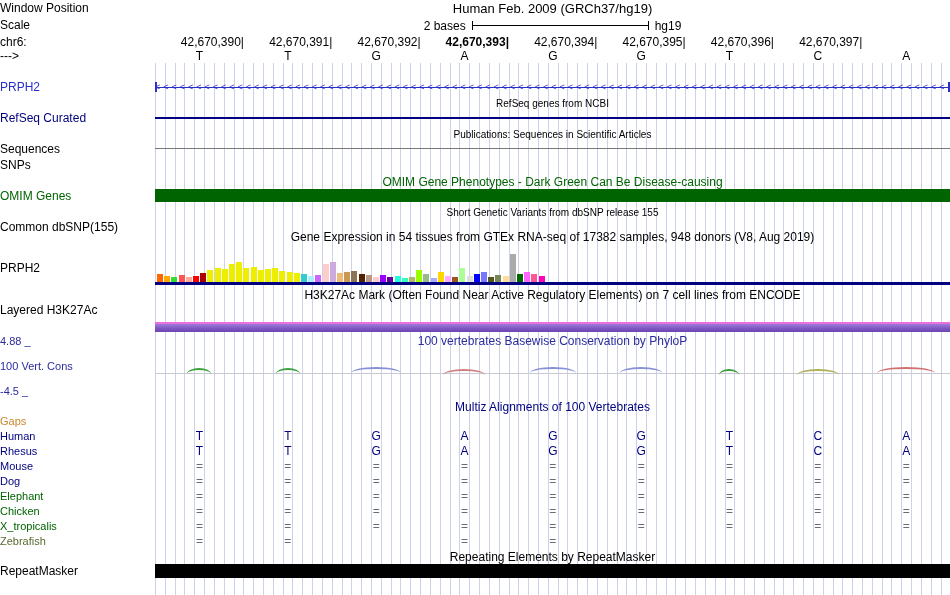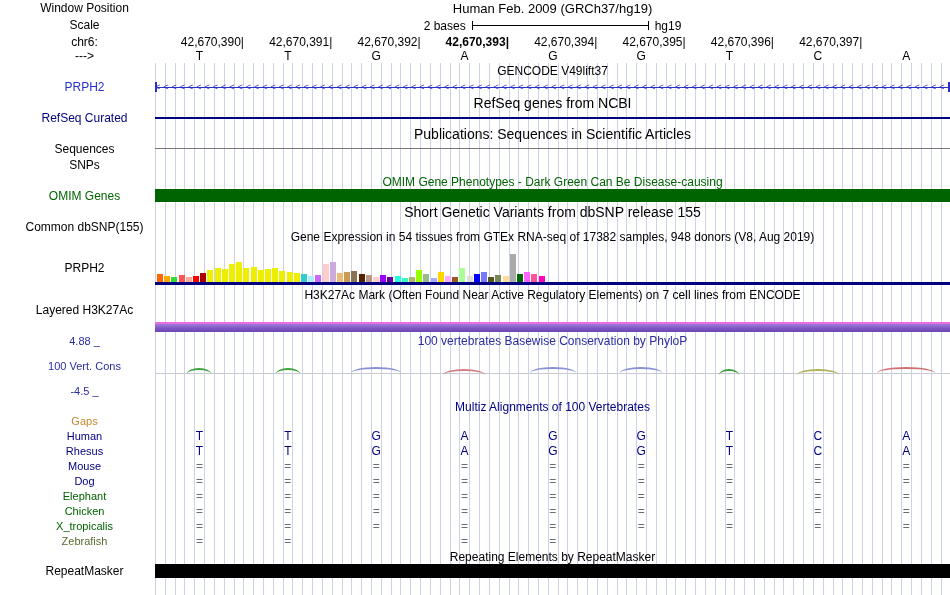--- a/index.html
+++ b/index.html
@@ -1,24 +1,24 @@
 <!DOCTYPE html>
 <html><head>
 <meta charset="utf-8">
 <style>
   * { margin:0; padding:0; box-sizing:border-box; }
   body { background:#fff; }
   #screen {
     position:relative; width:950px; height:595px; background:#fff;
     font-family:"Liberation Sans","DejaVu Sans",sans-serif; color:#000; overflow:hidden;
   }
-  .ll { position:absolute; left:0; width:150px; text-align:center; font-size:12px; line-height:13px; white-space:nowrap;padding-left:19px; }
+  .ll { position:absolute; left:0; width:150px; text-align:left; font-size:12px; line-height:13px; white-space:nowrap; }
   .ll.sp { font-size:11px; }
   .ct { position:absolute; left:155px; width:795px; text-align:center; font-size:12px; line-height:13px; white-space:nowrap; }
-  .ct.sm { font-size:14px; line-height:11px; }
+  .ct.sm { font-size:10px; line-height:11px; }
   .c-blue { color:#2830C8; }
   .c-navy { color:#000080; }
   .c-green { color:#006400; }
   .c-cons { color:#2B2BA0; }
   .c-gaps { color:#C8882C; }
   .gridlines {
     position:absolute; left:155px; top:63px; width:795px; height:532px;
     background:repeating-linear-gradient(to right,#ccd3e8 0px,#ccd3e8 1px,transparent 1px,transparent 9.82px);
   }
   .header-line { position:absolute; left:155px; top:2px; width:795px; display:flex; justify-content:center; gap:18px; font-size:13px; line-height:14px; }
@@ -63,21 +63,20 @@
   <div class="scale-row">
     <span>2 bases</span>
     <span class="scalebar"></span>
     <span>hg19</span>
   </div>
 
   <div class="ll" style="top:36px">chr6:</div>
 
   <div class="ll" style="top:50px">---&gt;</div>
 
-  <div class="ct" style="top:65px">GENCODE V49lift37</div>
   <div class="ll c-blue" style="top:81px">PRPH2</div>
   <div id="gencode-track">
     <div class="gencode-line"></div>
     <div class="gencode-arrows">&lt;&lt;&lt;&lt;&lt;&lt;&lt;&lt;&lt;&lt;&lt;&lt;&lt;&lt;&lt;&lt;&lt;&lt;&lt;&lt;&lt;&lt;&lt;&lt;&lt;&lt;&lt;&lt;&lt;&lt;&lt;&lt;&lt;&lt;&lt;&lt;&lt;&lt;&lt;&lt;&lt;&lt;&lt;&lt;&lt;&lt;&lt;&lt;&lt;&lt;&lt;&lt;&lt;&lt;&lt;&lt;&lt;&lt;&lt;&lt;&lt;&lt;&lt;&lt;&lt;&lt;&lt;&lt;&lt;&lt;&lt;&lt;&lt;&lt;&lt;&lt;&lt;&lt;&lt;&lt;&lt;&lt;&lt;&lt;&lt;&lt;&lt;&lt;&lt;&lt;&lt;&lt;&lt;&lt;&lt;&lt;&lt;&lt;&lt;&lt;</div>
     <div class="gencode-tick" style="left:0"></div>
     <div class="gencode-tick" style="right:0"></div>
   </div>
 
   <div class="ct sm" style="top:98px">RefSeq genes from NCBI</div>
   <div class="ll c-navy" style="top:112px">RefSeq Curated</div>

